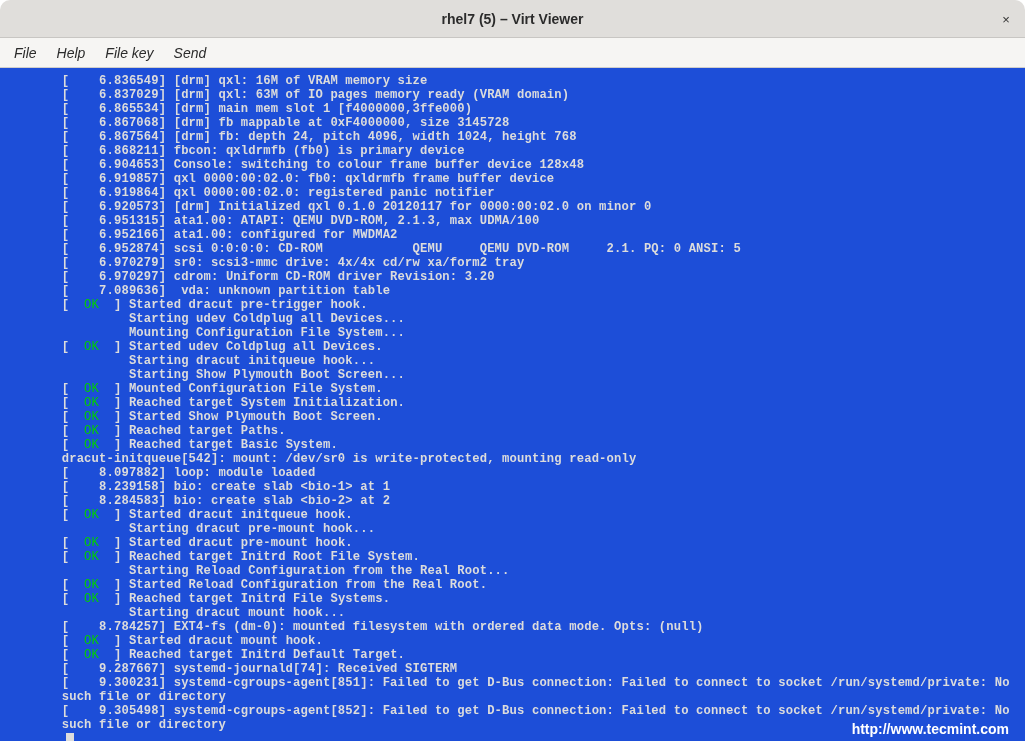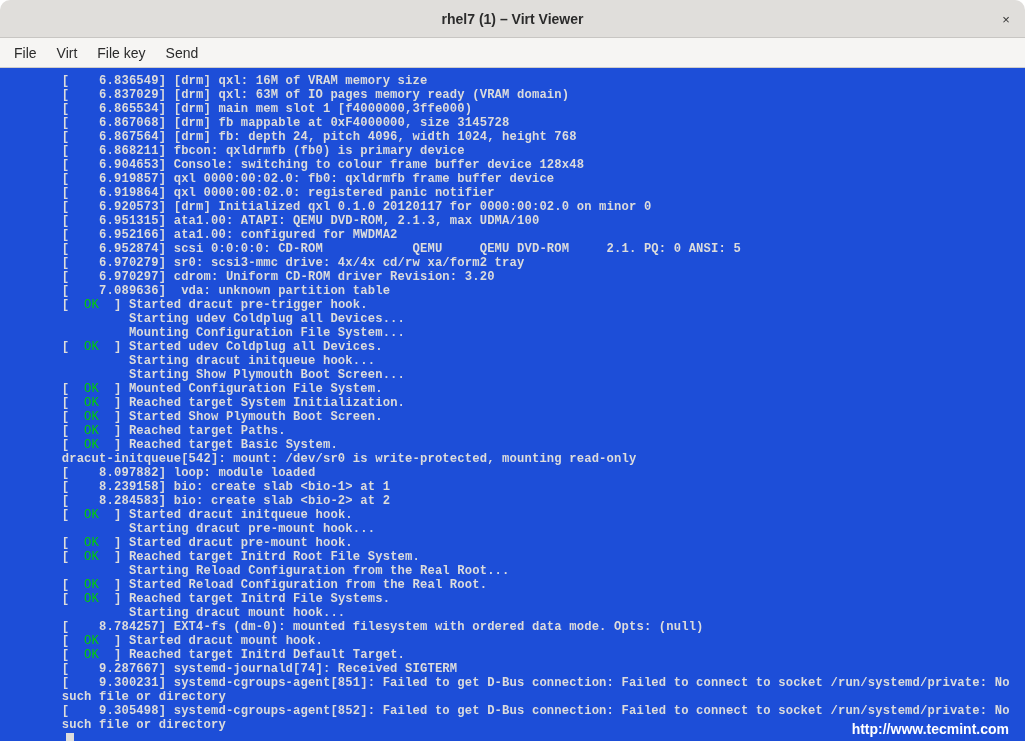--- a/index.html
+++ b/index.html
@@ -30,21 +30,21 @@
   .menubar {
     height: 30px;
     background: #f6f5f3;
     border-bottom: 1px solid #d0cecb;
     display: flex;
     align-items: center;
     padding-left: 4px;
     font-size: 14px;
     color: #2b2b2b;
   }
-  .menubar .item { padding: 4px 10px; cursor: pointer; }
+  .menubar .item { padding: 4px 10px; cursor: pointer; font-style: italic; }
 
   .console {
     width: 1025px;
     height: calc(741px - 38px - 30px);
     background: #1d4ed8;
     padding: 6px 0 0 0;
     overflow: hidden;
     position: relative;
   }
   .console pre {
@@ -72,29 +72,29 @@
     width: 8px; height: 13px;
     background: #dcdcdc;
     vertical-align: text-bottom;
     margin-left: 64px;
   }
 </style>
 </head>
 <body>
 
 <div class="titlebar">
-  <span class="titlebar-text">rhel7 (1) – Virt Viewer</span>
+  <span class="titlebar-text">rhel7 (5) – Virt Viewer</span>
   <div class="close-btn">
     <span>×</span>
   </div>
 </div>
 
 <div class="menubar">
   <div class="item">File</div>
-  <div class="item">Virt</div>
+  <div class="item">Help</div>
   <div class="item">File key</div>
   <div class="item">Send</div>
 </div>
 
 <div class="console">
   <pre id="console-pre">        [    6.836549] [drm] qxl: 16M of VRAM memory size
         [    6.837029] [drm] qxl: 63M of IO pages memory ready (VRAM domain)
         [    6.865534] [drm] main mem slot 1 [f4000000,3ffe000)
         [    6.867068] [drm] fb mappable at 0xF4000000, size 3145728
         [    6.867564] [drm] fb: depth 24, pitch 4096, width 1024, height 768

